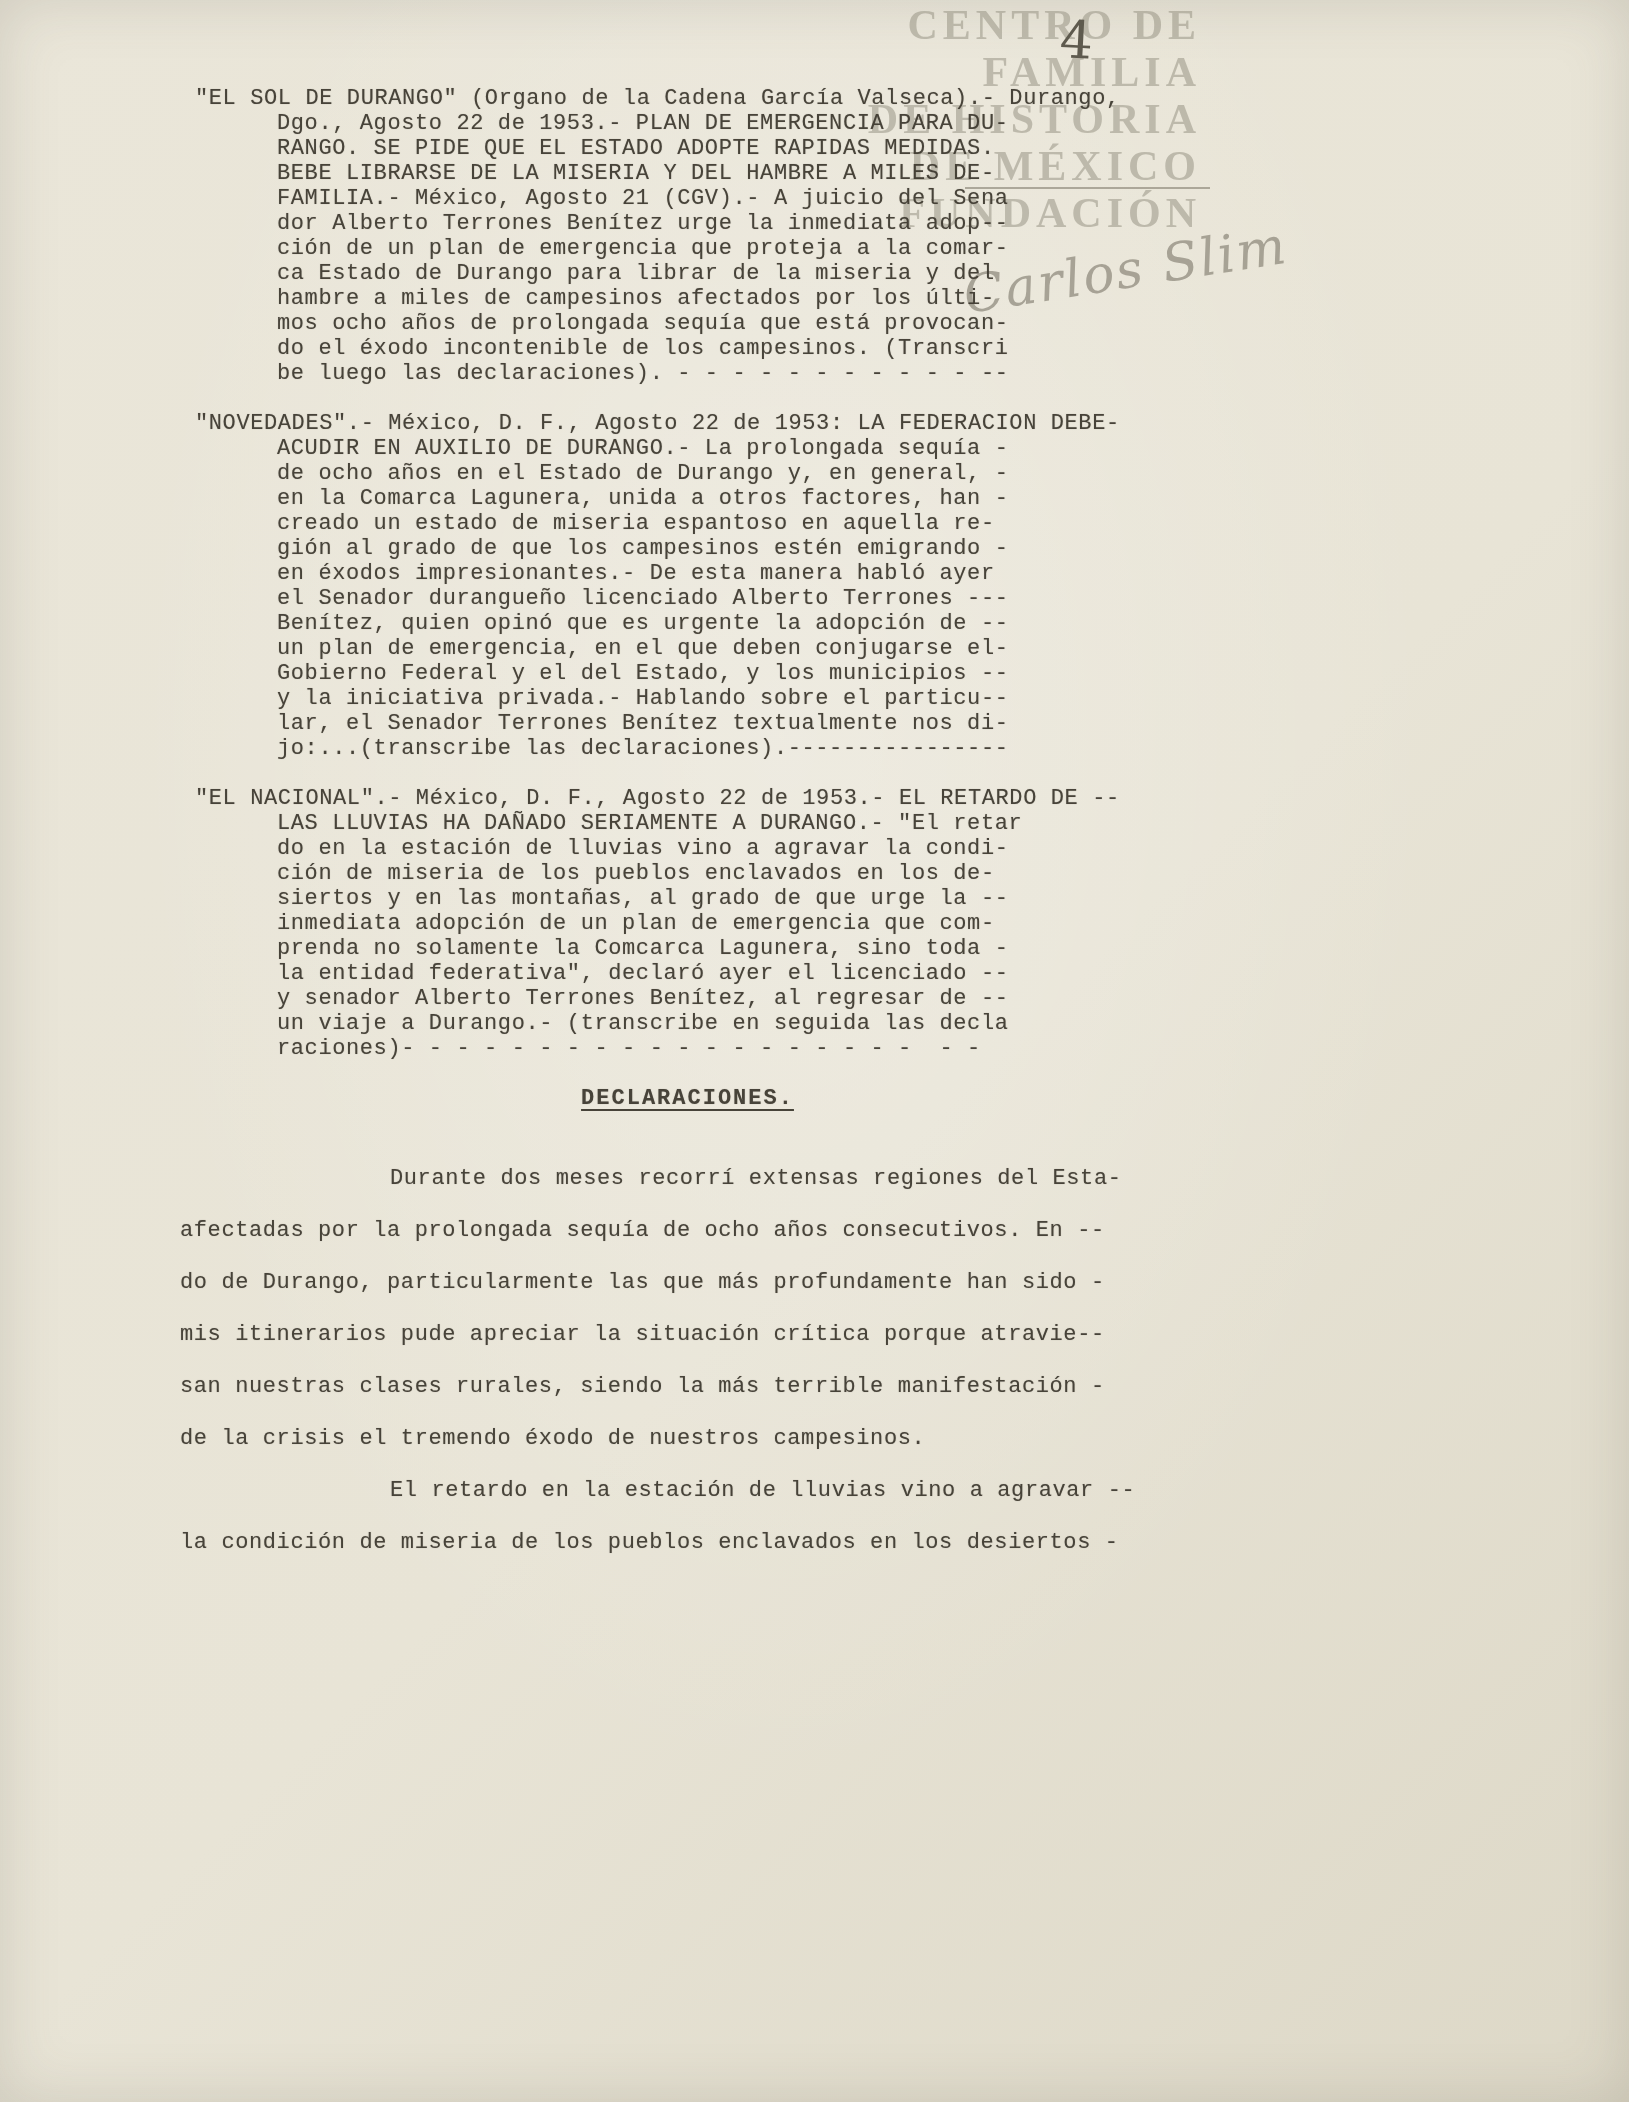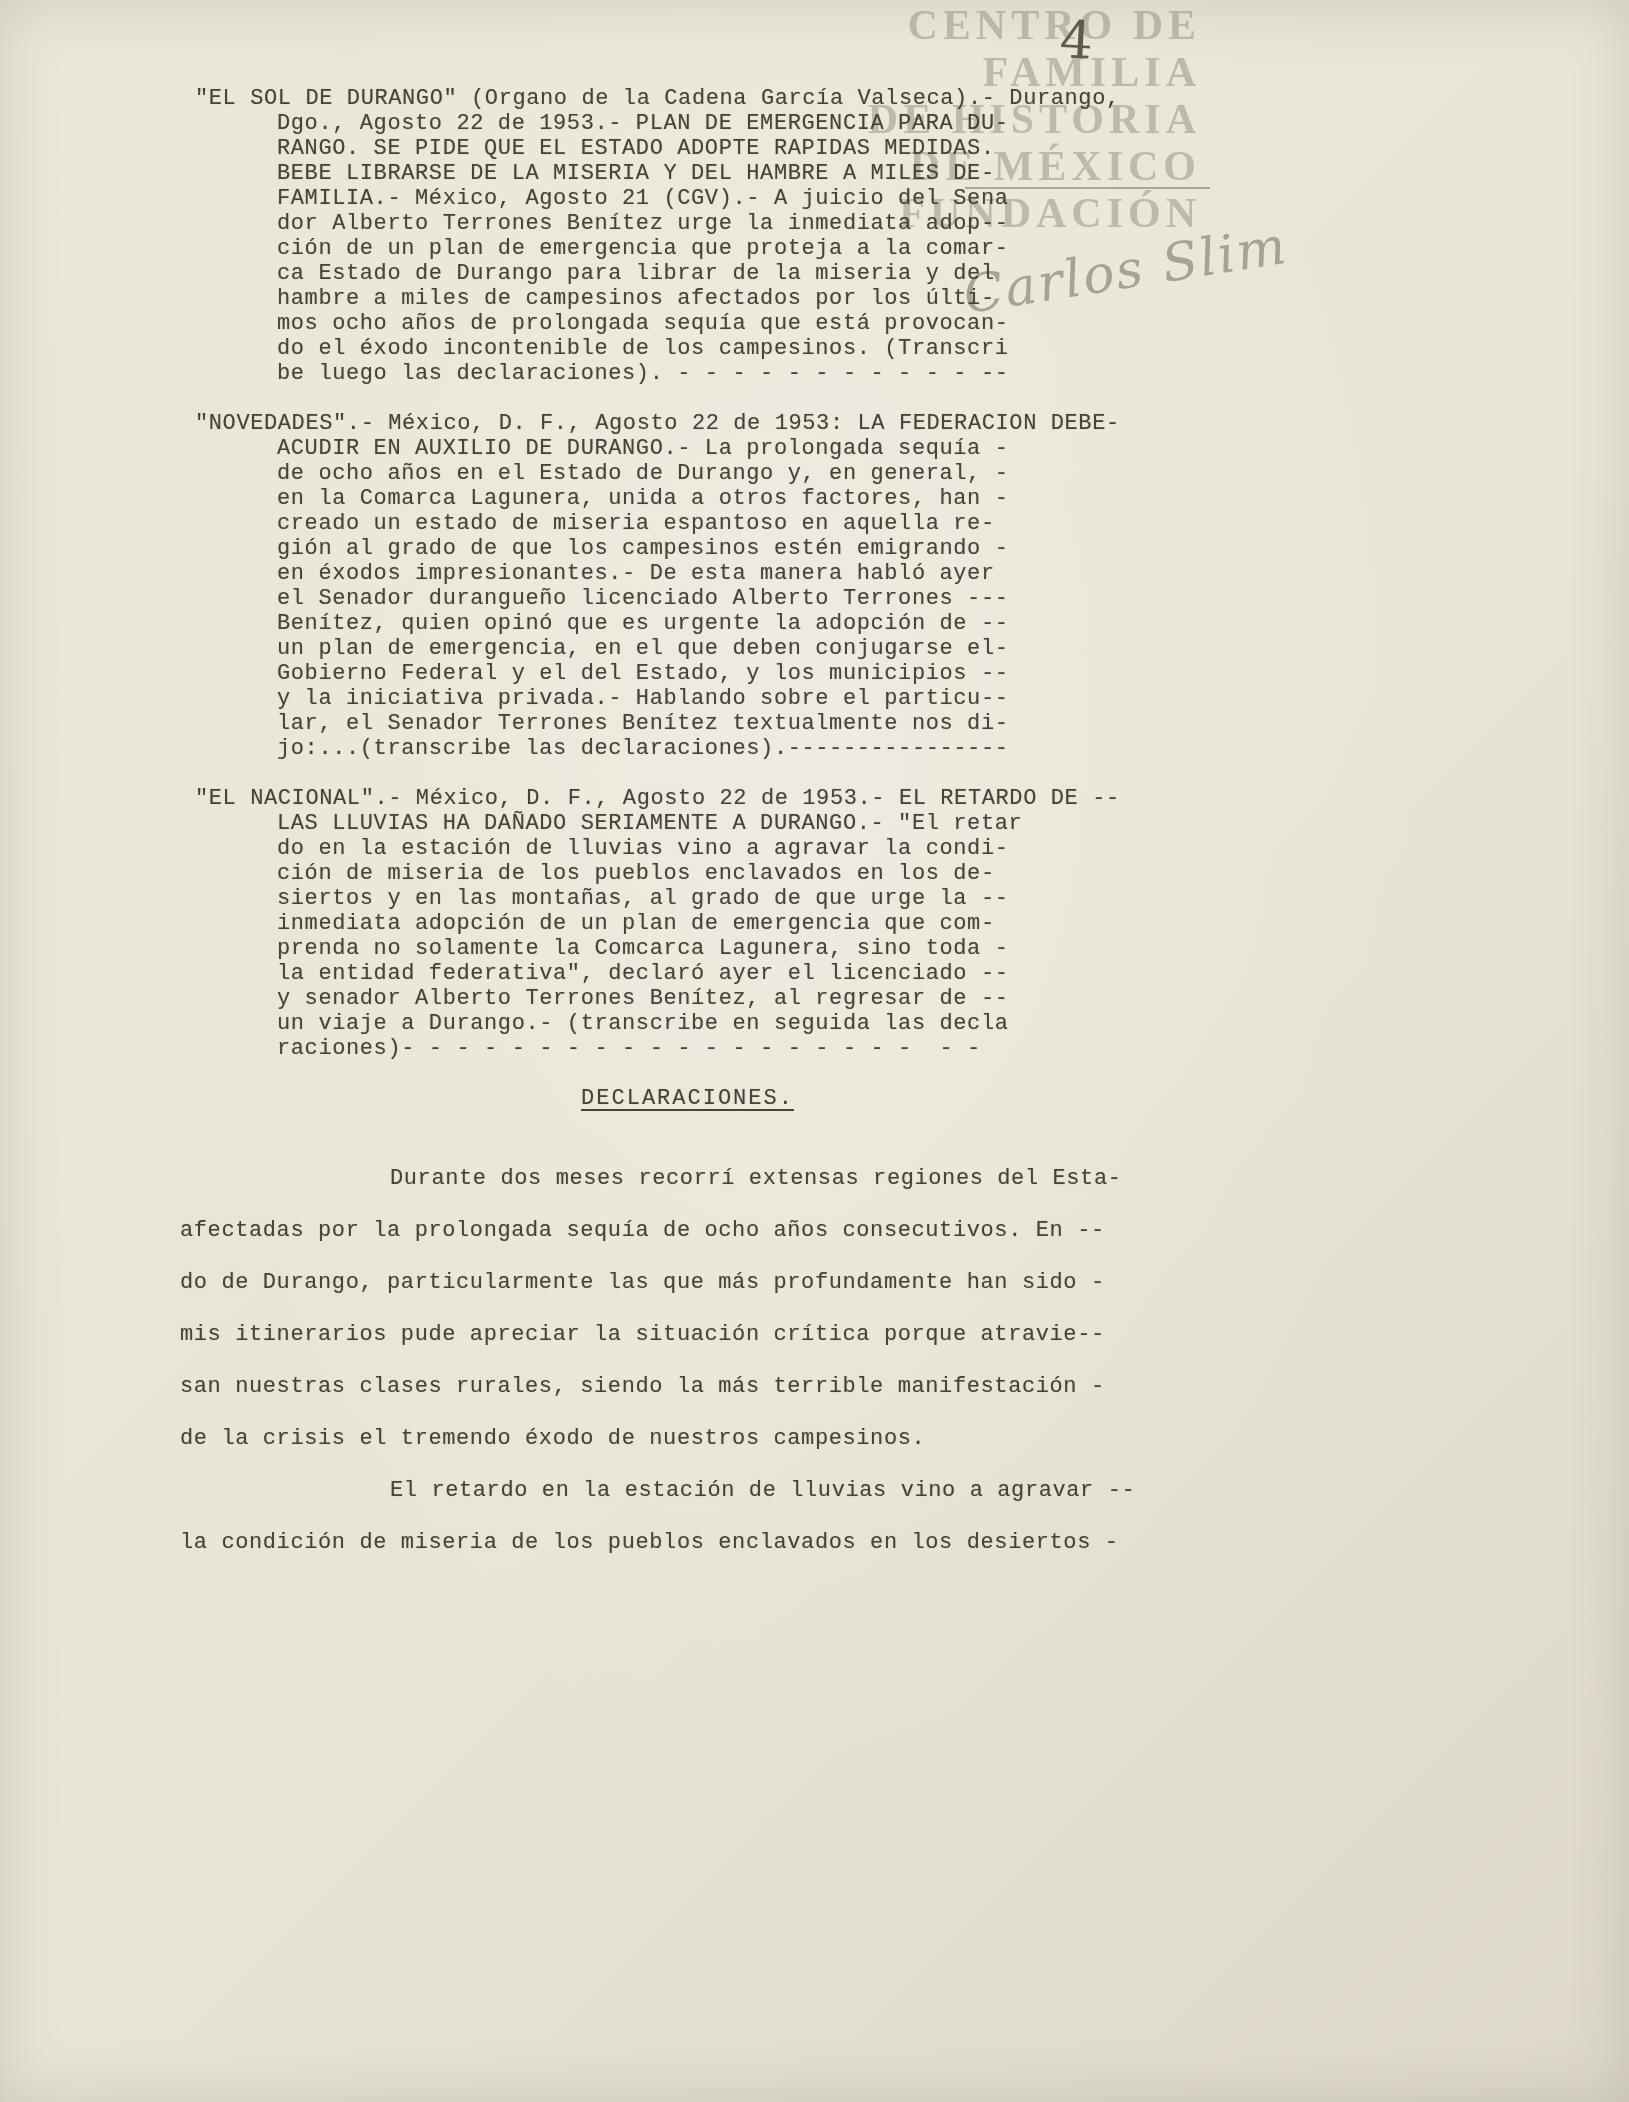--- a/index.html
+++ b/index.html
@@ -55,21 +55,21 @@
     color:rgba(62,58,48,0.92);
     font-size:22px; line-height:25px; letter-spacing:0.6px;
     text-shadow:0 0 1px rgba(62,58,48,0.35);
   }
   .clipping { margin-bottom:25px; }
   .clipping .line { white-space:pre; margin-left:82px; }
   .clipping .line:first-child { margin-left:0; }
 
   .heading {
     margin-top:4px; margin-bottom:42px;
-    text-align:center; font-weight:normal; letter-spacing:2px;
+    text-align:center; font-weight:bold; letter-spacing:2px;
     text-decoration:underline; text-underline-offset:5px;
   }
 
   .body-text { margin-left:-15px; width:990px; }
   .para .line { white-space:pre; line-height:52px; }
   .para .line:first-child { text-indent:210px; }
 </style>
 </head>
 <body>
 

